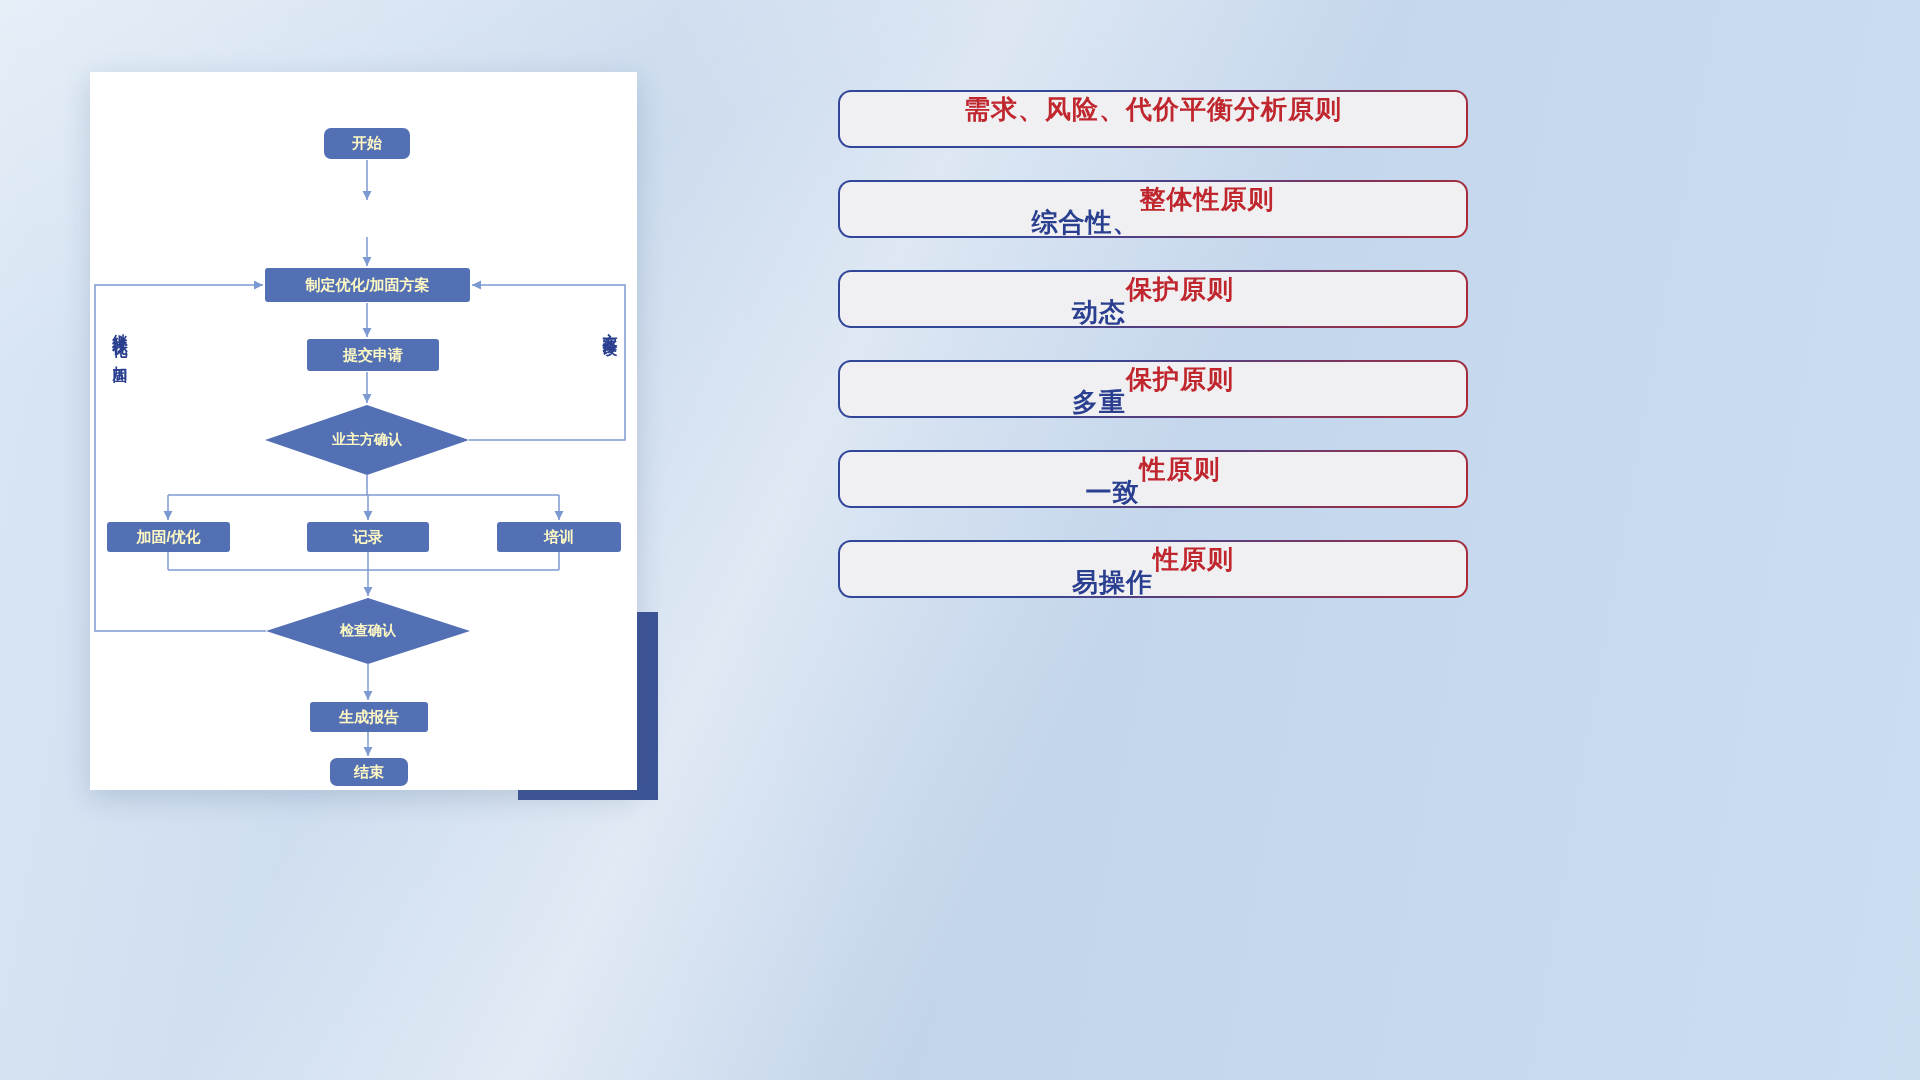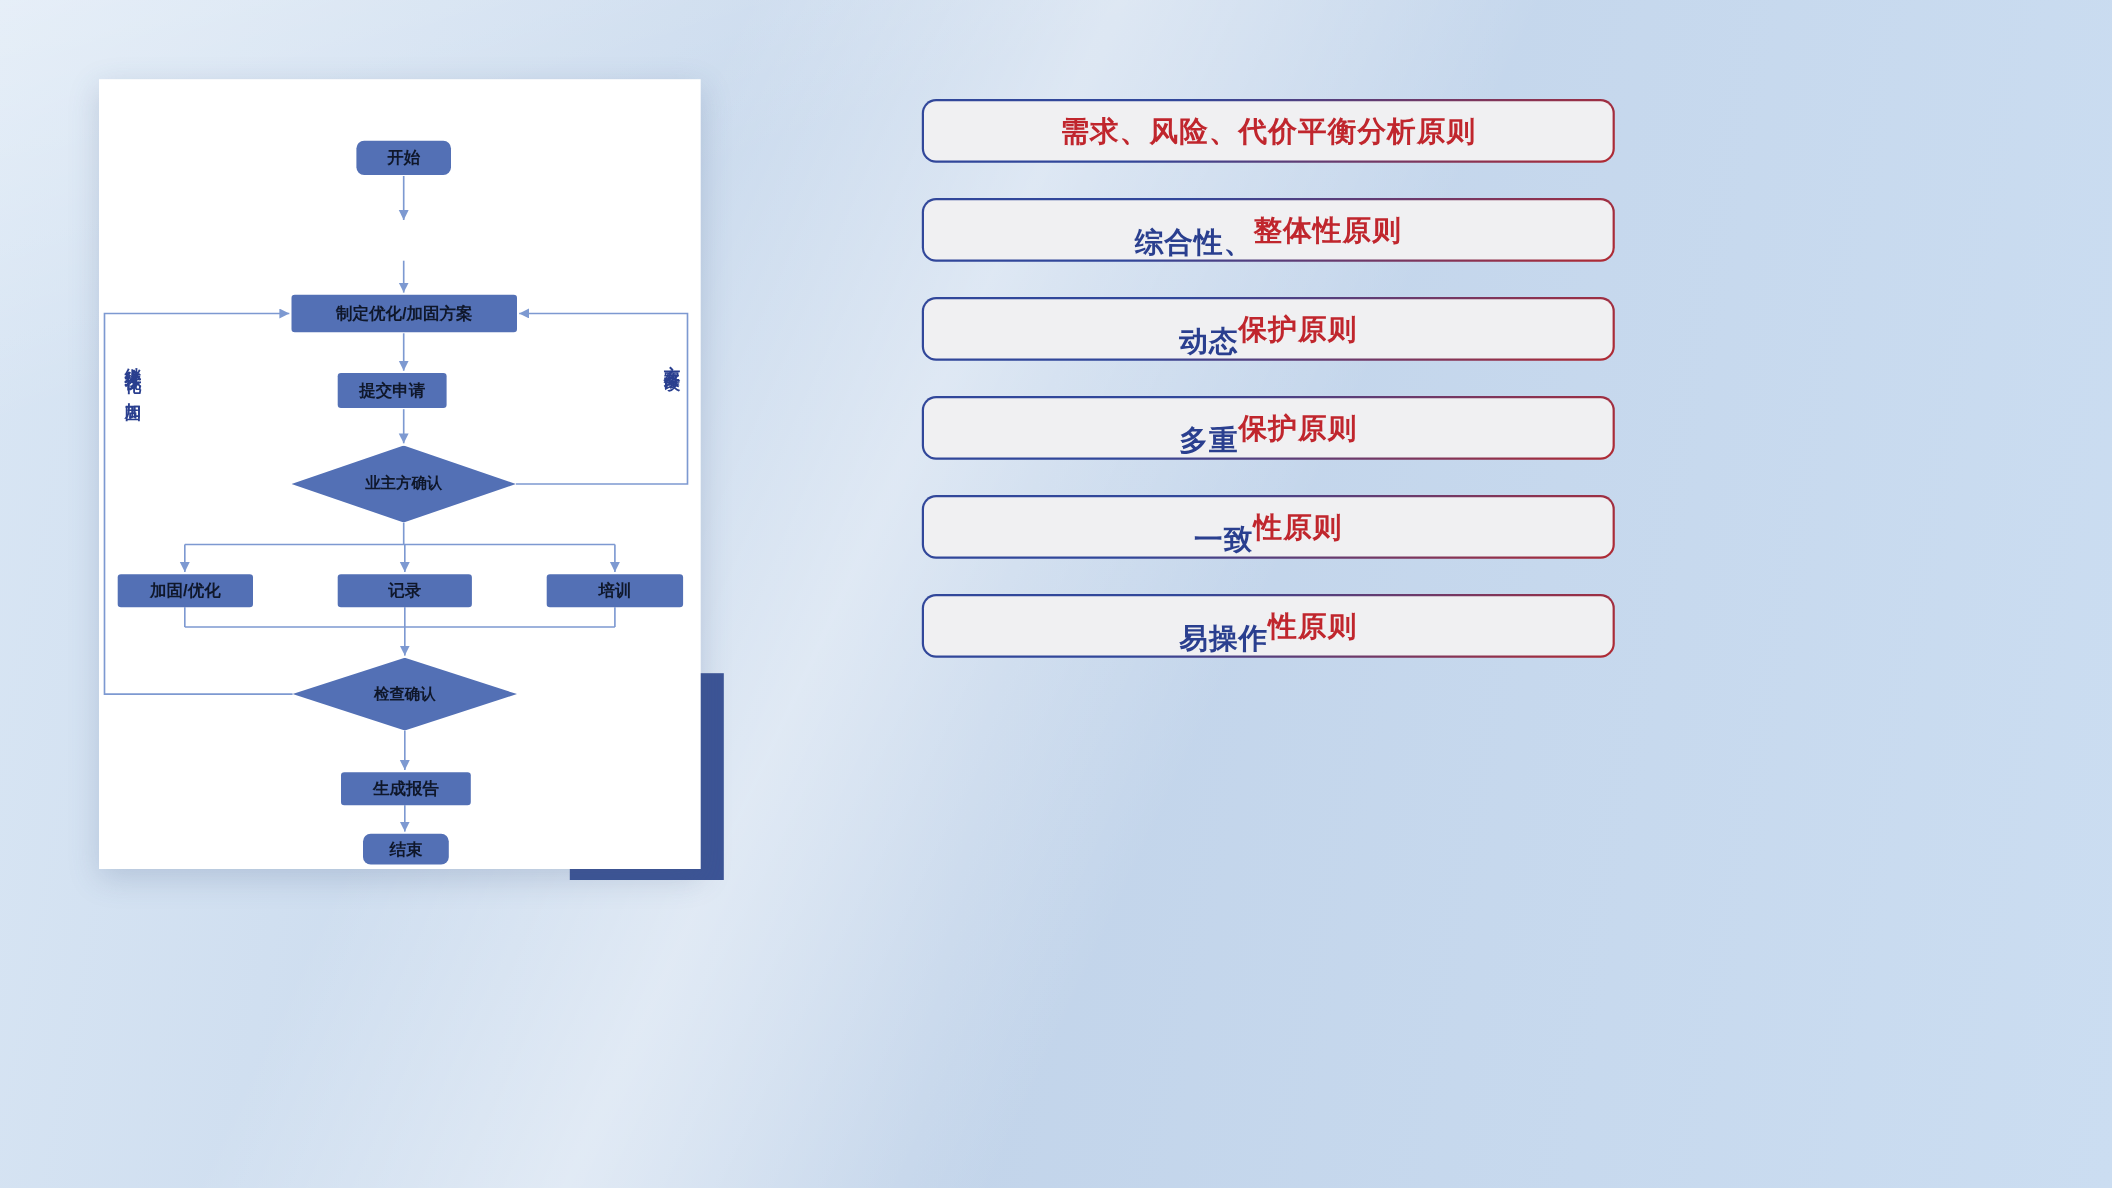--- a/index.html
+++ b/index.html
@@ -25,28 +25,28 @@
     box-shadow: 0 8px 26px rgba(70,90,130,.22);
   }
   .connectors { position:absolute; left:0; top:0; width:547px; height:718px; }
   .connectors line, .connectors polyline {
     stroke: var(--connector, #7d99d1); stroke-width:1.5; fill:none;
   }
   #ah path { fill: var(--connector, #7d99d1); }
 
   .node {
     position:absolute; display:flex; align-items:center; justify-content:center;
-    background: var(--node-fill, #5370b5); color:#0f172a;
+    background: var(--node-fill, #5370b5); color:#fef9c3;
     font-size:15px; font-weight:700; border-radius:3px; z-index:2;
     white-space:nowrap;
   }
   .n-start  { left:234px; top:56px;  width:86px;  height:31px; border-radius:7px; }
   .n-risk   { left:150px; top:130px; width:254px; height:34px; }
   .n-plan   { left:175px; top:196px; width:205px; height:34px; }
-  .n-submit { left:217px; top:267px; width:99px; height:32px; }
+  .n-submit { left:217px; top:267px; width:132px; height:32px; }
   .n-owner  { left:175px; top:333px; width:204px; height:70px; }
   .n-reinforce { left:17px;  top:450px; width:123px; height:30px; }
   .n-record    { left:217px; top:450px; width:122px; height:30px; }
   .n-training  { left:407px; top:450px; width:124px; height:30px; }
   .n-check  { left:176px; top:526px; width:204px; height:66px; }
   .n-report { left:220px; top:630px; width:118px; height:30px; }
   .n-end    { left:240px; top:686px; width:78px;  height:28px; border-radius:7px; }
   .diamond {
     clip-path: polygon(50% 0, 100% 50%, 50% 100%, 0 50%);
     border-radius:0;
@@ -69,21 +69,21 @@
     margin-bottom:66px;
   }
   .pill-border {
     width:630px; height:58px; border-radius:13px; padding:2px;
     background: linear-gradient(135deg, #31479a 35%, #b02a33 100%);
     margin-bottom:32px;
   }
   .pill {
     width:100%; height:100%; border-radius:11px;
     background:#f0f0f2;
-    display:flex; align-items:center; justify-content:center;
+    display:flex; align-items:flex-start; justify-content:center;
     font-size:26px; font-weight:600; letter-spacing:1px;
     white-space:nowrap;
   }
   .seg-blue { color: var(--text-navy, #2a3f8f); margin-top: 23px; }
   .seg-red  { color: var(--text-red,  #c0262d); }
 </style>
 </head>
 <body>
 
 <div class="accent-block"></div>

